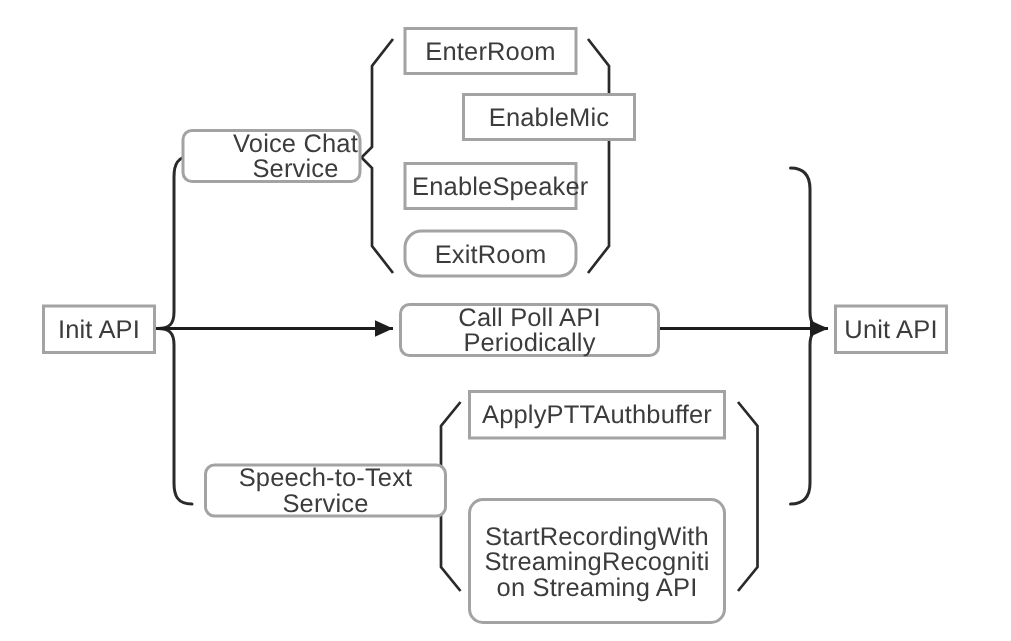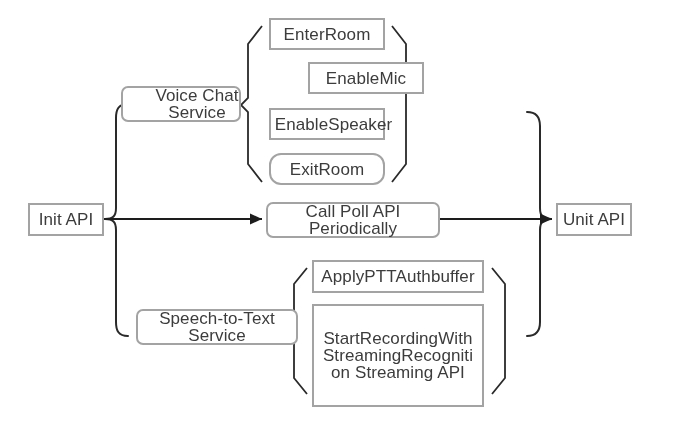--- a/index.html
+++ b/index.html
@@ -131,17 +131,17 @@
   <div class="node" style="left:269px; top:18px; width:116px; height:32px;">EnterRoom</div>
 
   <div class="node" style="left:269px; top:62px; width:116px; height:32px;margin-left:39px;">EnableMic</div>
 
   <div class="node" style="left:269px; top:108px; width:116px; height:32px;padding-left:13px;">EnableSpeaker</div>
 
   <div class="node" style="left:269px; top:153px; width:116px; height:32px;border-radius:12px;">ExitRoom</div>
 
   <div class="node" style="left:312px; top:260px; width:172px; height:33px;">ApplyPTTAuthbuffer</div>
 
-  <div class="node" style="left:312px; top:304px; width:172px; height:103px;">StartRecordingWith
+  <div class="node" style="left:312px; top:332px; width:172px; height:84px;border-radius:10px;">StartRecordingWith
 StreamingRecogniti
 on Streaming API</div>
 
 </div>
 
 </body></html>

